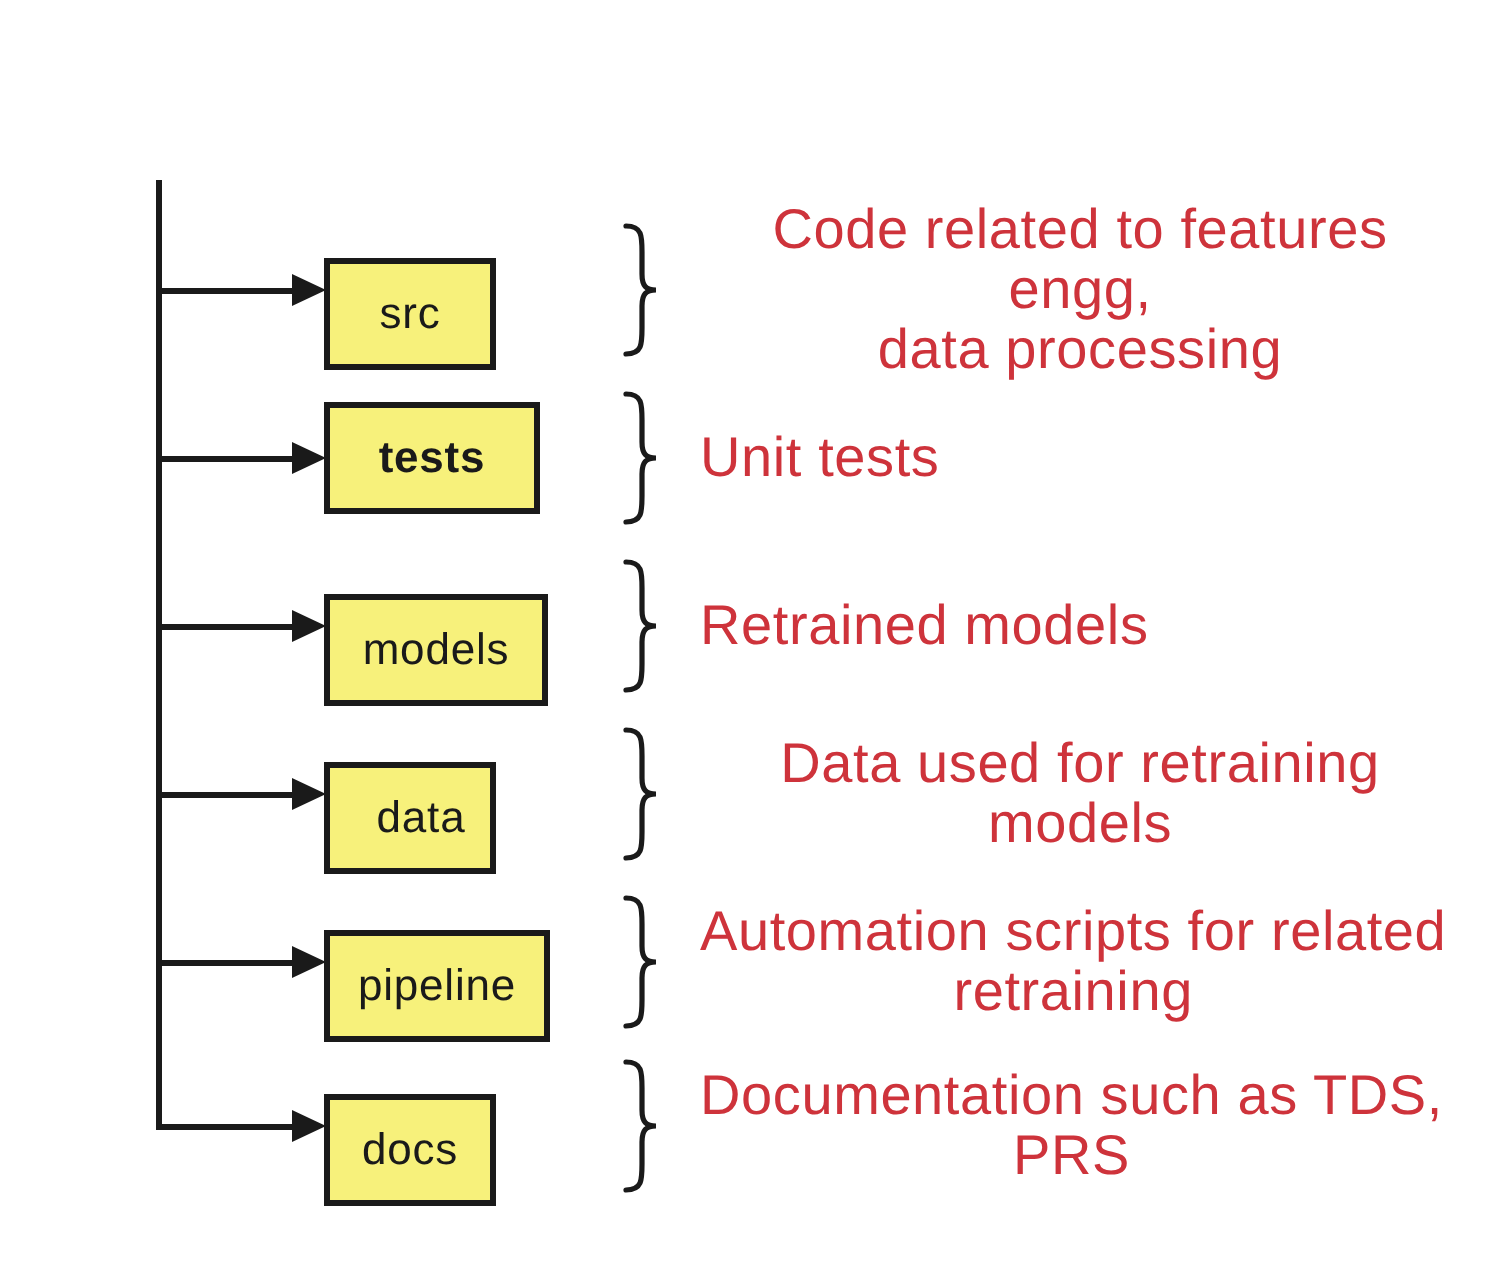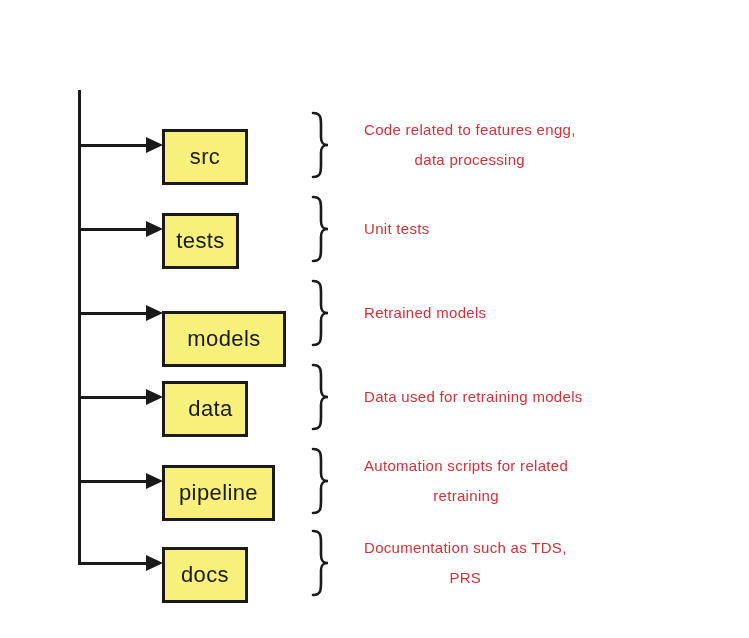--- a/index.html
+++ b/index.html
@@ -34,24 +34,24 @@
     border-bottom:8px solid transparent;
     border-left:17px solid var(--line-color,#1A1A1A);
   }
   .child-box{left:162px;height:56px;margin-top:12px;}
   .brace{position:absolute;left:309px;width:22px;height:70px;}
   .brace path{
     fill:none;stroke:var(--line-color,#1A1A1A);
     stroke-width:2.6;stroke-linecap:round;
   }
   .desc{
-    position:absolute;left:364px;transform:translateY(-50%);
+    position:absolute;left:350px;transform:translateY(-50%);
     width:max-content;max-width:380px;
     text-align:center;white-space:pre-line;
-    font-size:15px;line-height:30px;letter-spacing:0.3px;
+    font-size:28px;line-height:30px;letter-spacing:0.3px;
     color:var(--desc-color,#CE333B);
   }
 </style>
 </head>
 <body>
 
 <div id="stage" style="--bg: #FFFFFF; --box-fill: #F7F17B; --box-border: #1A1A1A; --line-color: #1A1A1A; --label-color: #1A1A1A; --desc-color: #CE333B;">
 
 
   <div id="trunk"></div>
@@ -63,31 +63,31 @@
     <span>src</span>
   </div>
   <svg class="brace" viewBox="0 0 22 70" style="top: 110px;">
     <path d="M4 3 C 12 3 12 8 12 16 L 12 27 C 12 33 14 35 19 35 C 14 35 12 37 12 43 L 12 54 C 12 62 12 67 4 67"></path>
   </svg>
   <div class="desc" style="top: 145px;">Code related to features engg,
 data processing</div>
 
   <div class="branch" style="top: 227.5px;"></div>
   <div class="arrowhead" style="top: 221px;"></div>
-  <div class="node child-box" style="top: 201px; width: 77px;">
+  <div class="node child-box" style="top: 189px; width: 108px; font-weight: bold;">
     <span>tests</span>
   </div>
   <svg class="brace" viewBox="0 0 22 70" style="top: 194px;">
     <path d="M4 3 C 12 3 12 8 12 16 L 12 27 C 12 33 14 35 19 35 C 14 35 12 37 12 43 L 12 54 C 12 62 12 67 4 67"></path>
   </svg>
   <div class="desc" style="top: 229px;">Unit tests</div>
 
   <div class="branch" style="top: 311.5px;"></div>
   <div class="arrowhead" style="top: 305px;"></div>
-  <div class="node child-box" style="top: 299px; width: 124px;">
+  <div class="node child-box" style="top: 285px; width: 112px;">
     <span>models</span>
   </div>
   <svg class="brace" viewBox="0 0 22 70" style="top: 278px;">
     <path d="M4 3 C 12 3 12 8 12 16 L 12 27 C 12 33 14 35 19 35 C 14 35 12 37 12 43 L 12 54 C 12 62 12 67 4 67"></path>
   </svg>
   <div class="desc" style="top: 313px;">Retrained models</div>
 
   <div class="branch" style="top: 395.5px;"></div>
   <div class="arrowhead" style="top: 389px;"></div>
   <div class="node child-box" style="top: 369px; width: 86px; padding-left: 11px;">

